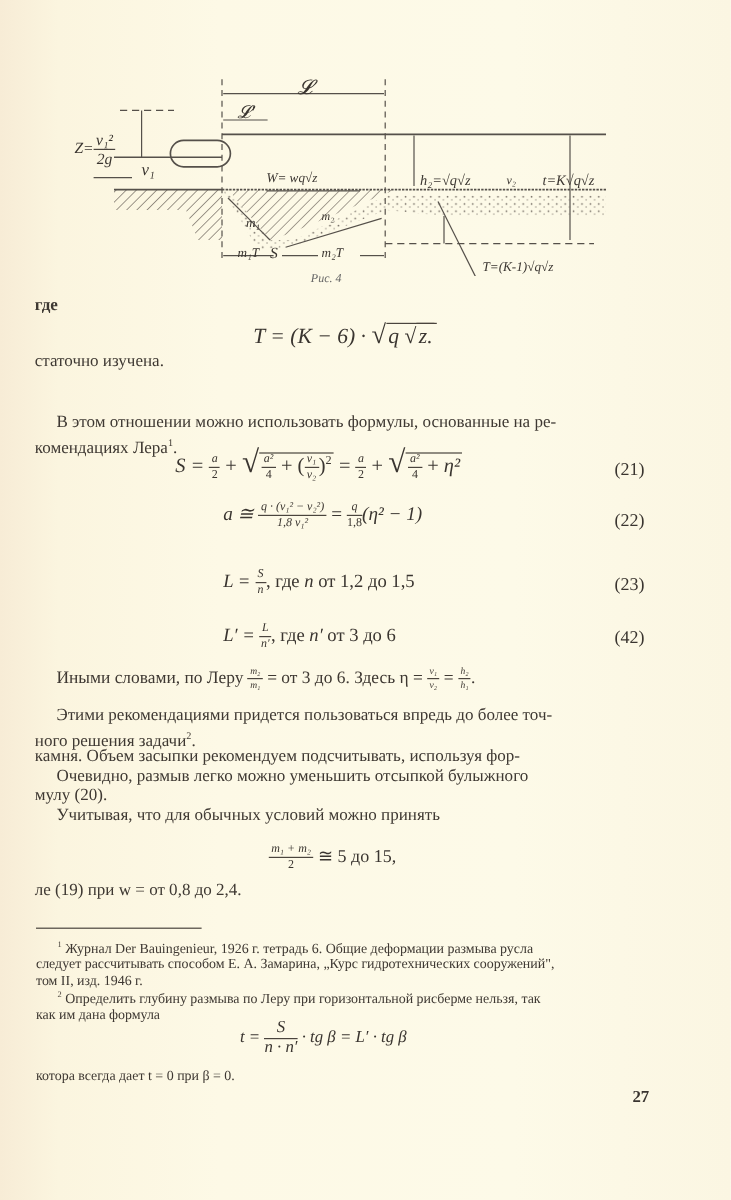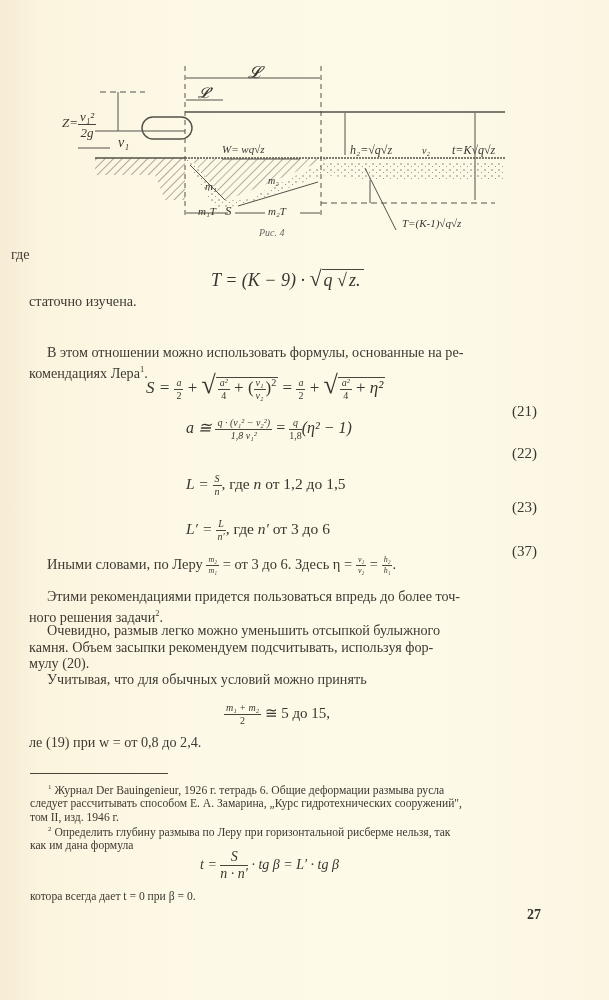--- a/index.html
+++ b/index.html
@@ -13,21 +13,21 @@
   .txt { font-size:14.2px; line-height:16.5px; color:#3e3832; }
   .fn { font-size:11.6px; line-height:13.5px; color:#3e3832; }
   .it { font-style:italic; }
   .frac { display:inline-block; vertical-align:middle; text-align:center; line-height:1; }
   .frac > span { display:block; }
   .frac .num { border-bottom:1px solid #4a443d; padding:0 2px 1px; }
   .frac .den { padding-top:1px; }
   .sm { font-size:10px; }
   .xs { font-size:8px; }
   .sqrt { border-top:1px solid #4a443d; padding:0 2px; }
-  .eqnum { position:absolute; left:512px; font-size:15px;margin-top:19px; }
+  .eqnum { position:absolute; left:512px; font-size:15px; }
   .caption { font-size:10px; font-style:italic; color:#666; }
   sup { font-size:0.6em; }
 </style>
 </head>
 <body>
 
 <div class="abs" style="left:0; top:55px; width:609px; height:175px;">
   <svg width="609" height="175" viewBox="0 55 609 175" style="position:absolute;left:0;top:0;">
     <defs>
       <pattern id="hatch" width="6" height="6" patternUnits="userSpaceOnUse" patternTransform="rotate(45)">
@@ -97,24 +97,24 @@
   <span class="abs it" style="left:452px; top:88px; font-size:12px;">t=K√q√z</span>
   <span class="abs it" style="left:205px; top:125px; font-size:11px;">m₁</span>
   <span class="abs it" style="left:268px; top:120px; font-size:10px;">m₂</span>
   <span class="abs it" style="left:225px; top:148px; font-size:13px;">S</span>
   <span class="abs it" style="left:402px; top:162px; font-size:11px;">T=(K-1)√q√z</span>
   <span class="abs it" style="left:198px; top:150px; font-size:11px;">m₁T</span>
   <span class="abs it" style="left:268px; top:150px; font-size:11px;">m₂T</span>
   <span class="abs caption" style="left:259px; top:172px;">Рис. 4</span>
 </div>
 
-<div class="abs txt" style="left:11px; top:246px;">где</div>
+<div class="abs txt" style="left:29px; top:246px;font-weight:bold;">где</div>
 
 <div class="abs" style="left:211px; top:266px; font-size:18px;">
-  <span class="it">T = (K − 9) · </span><span style="font-size:22px;">√</span><span class="sqrt it"><span>q</span> √<span class="sqrt">z.</span></span>
+  <span class="it">T = (K − 6) · </span><span style="font-size:22px;">√</span><span class="sqrt it"><span>q</span> √<span class="sqrt">z.</span></span>
 </div>
 
 <div class="abs txt" style="left:29px; top:293px; width:552px;">
   <div>статочно изучена.</div>
 </div>
 
 <div class="abs txt" style="left:29px; top:344px; width:552px;">
   <div style="text-indent:18px;">В этом отношении можно использовать формулы, основанные на ре-</div>
   <div><span>комендациях Лера</span><sup>1</sup><span>.</span></div>
 </div>
@@ -131,34 +131,34 @@
 <span class="eqnum" style="top:426px;">(22)</span>
 
 <div class="abs" style="left:186px; top:474px; font-size:15.5px;">
   <span class="it">L = </span><span class="frac sm"><span class="num it">S</span><span class="den it">n</span></span><span>, где </span><span class="it">n</span><span> от 1,2 до 1,5</span>
 </div>
 <span class="eqnum" style="top:480px;">(23)</span>
 
 <div class="abs" style="left:186px; top:519px; font-size:15.5px;">
   <span class="it">L′ = </span><span class="frac sm"><span class="num it">L</span><span class="den it">n′</span></span><span>, где </span><span class="it">n′</span><span> от 3 до 6</span>
 </div>
-<span class="eqnum" style="top:524px;">(37)</span>
+<span class="eqnum" style="top:524px;">(42)</span>
 
 <div class="abs txt" style="left:47px; top:556px; font-size:14.5px;">
   <span>Иными словами, по Леру </span><span class="frac xs"><span class="num it">m₂</span><span class="den it">m₁</span></span><span> = от 3 до 6. Здесь η = </span><span class="frac xs"><span class="num it">v₁</span><span class="den it">v₂</span></span><span> = </span><span class="frac xs"><span class="num it">h₂</span><span class="den it">h₁</span></span><span>.</span>
 </div>
 
 <div class="abs txt" style="left:29px; top:588px; width:552px;">
   <div style="text-indent:18px;">Этими рекомендациями придется пользоваться впредь до более точ-</div>
   <div><span>ного решения задачи</span><sup>2</sup><span>.</span></div>
 </div>
 
 <div class="abs txt" style="left:29px; top:622px; width:552px;">
+  <div>камня. Объем засыпки рекомендуем подсчитывать, используя фор-</div>
   <div style="text-indent:18px;">Очевидно, размыв легко можно уменьшить отсыпкой булыжного</div>
-  <div>камня. Объем засыпки рекомендуем подсчитывать, используя фор-</div>
   <div>мулу (20).</div>
 </div>
 
 <div class="abs txt" style="left:29px; top:671px; width:552px;">
   <div style="text-indent:18px;">Учитывая, что для обычных условий можно принять</div>
 </div>
 
 <div class="abs" style="left:224px; top:703px; font-size:15px;">
   <span class="frac sm"><span class="num it">m₁ + m₂</span><span class="den">2</span></span><span> ≅ 5 до 15,</span>
 </div>

